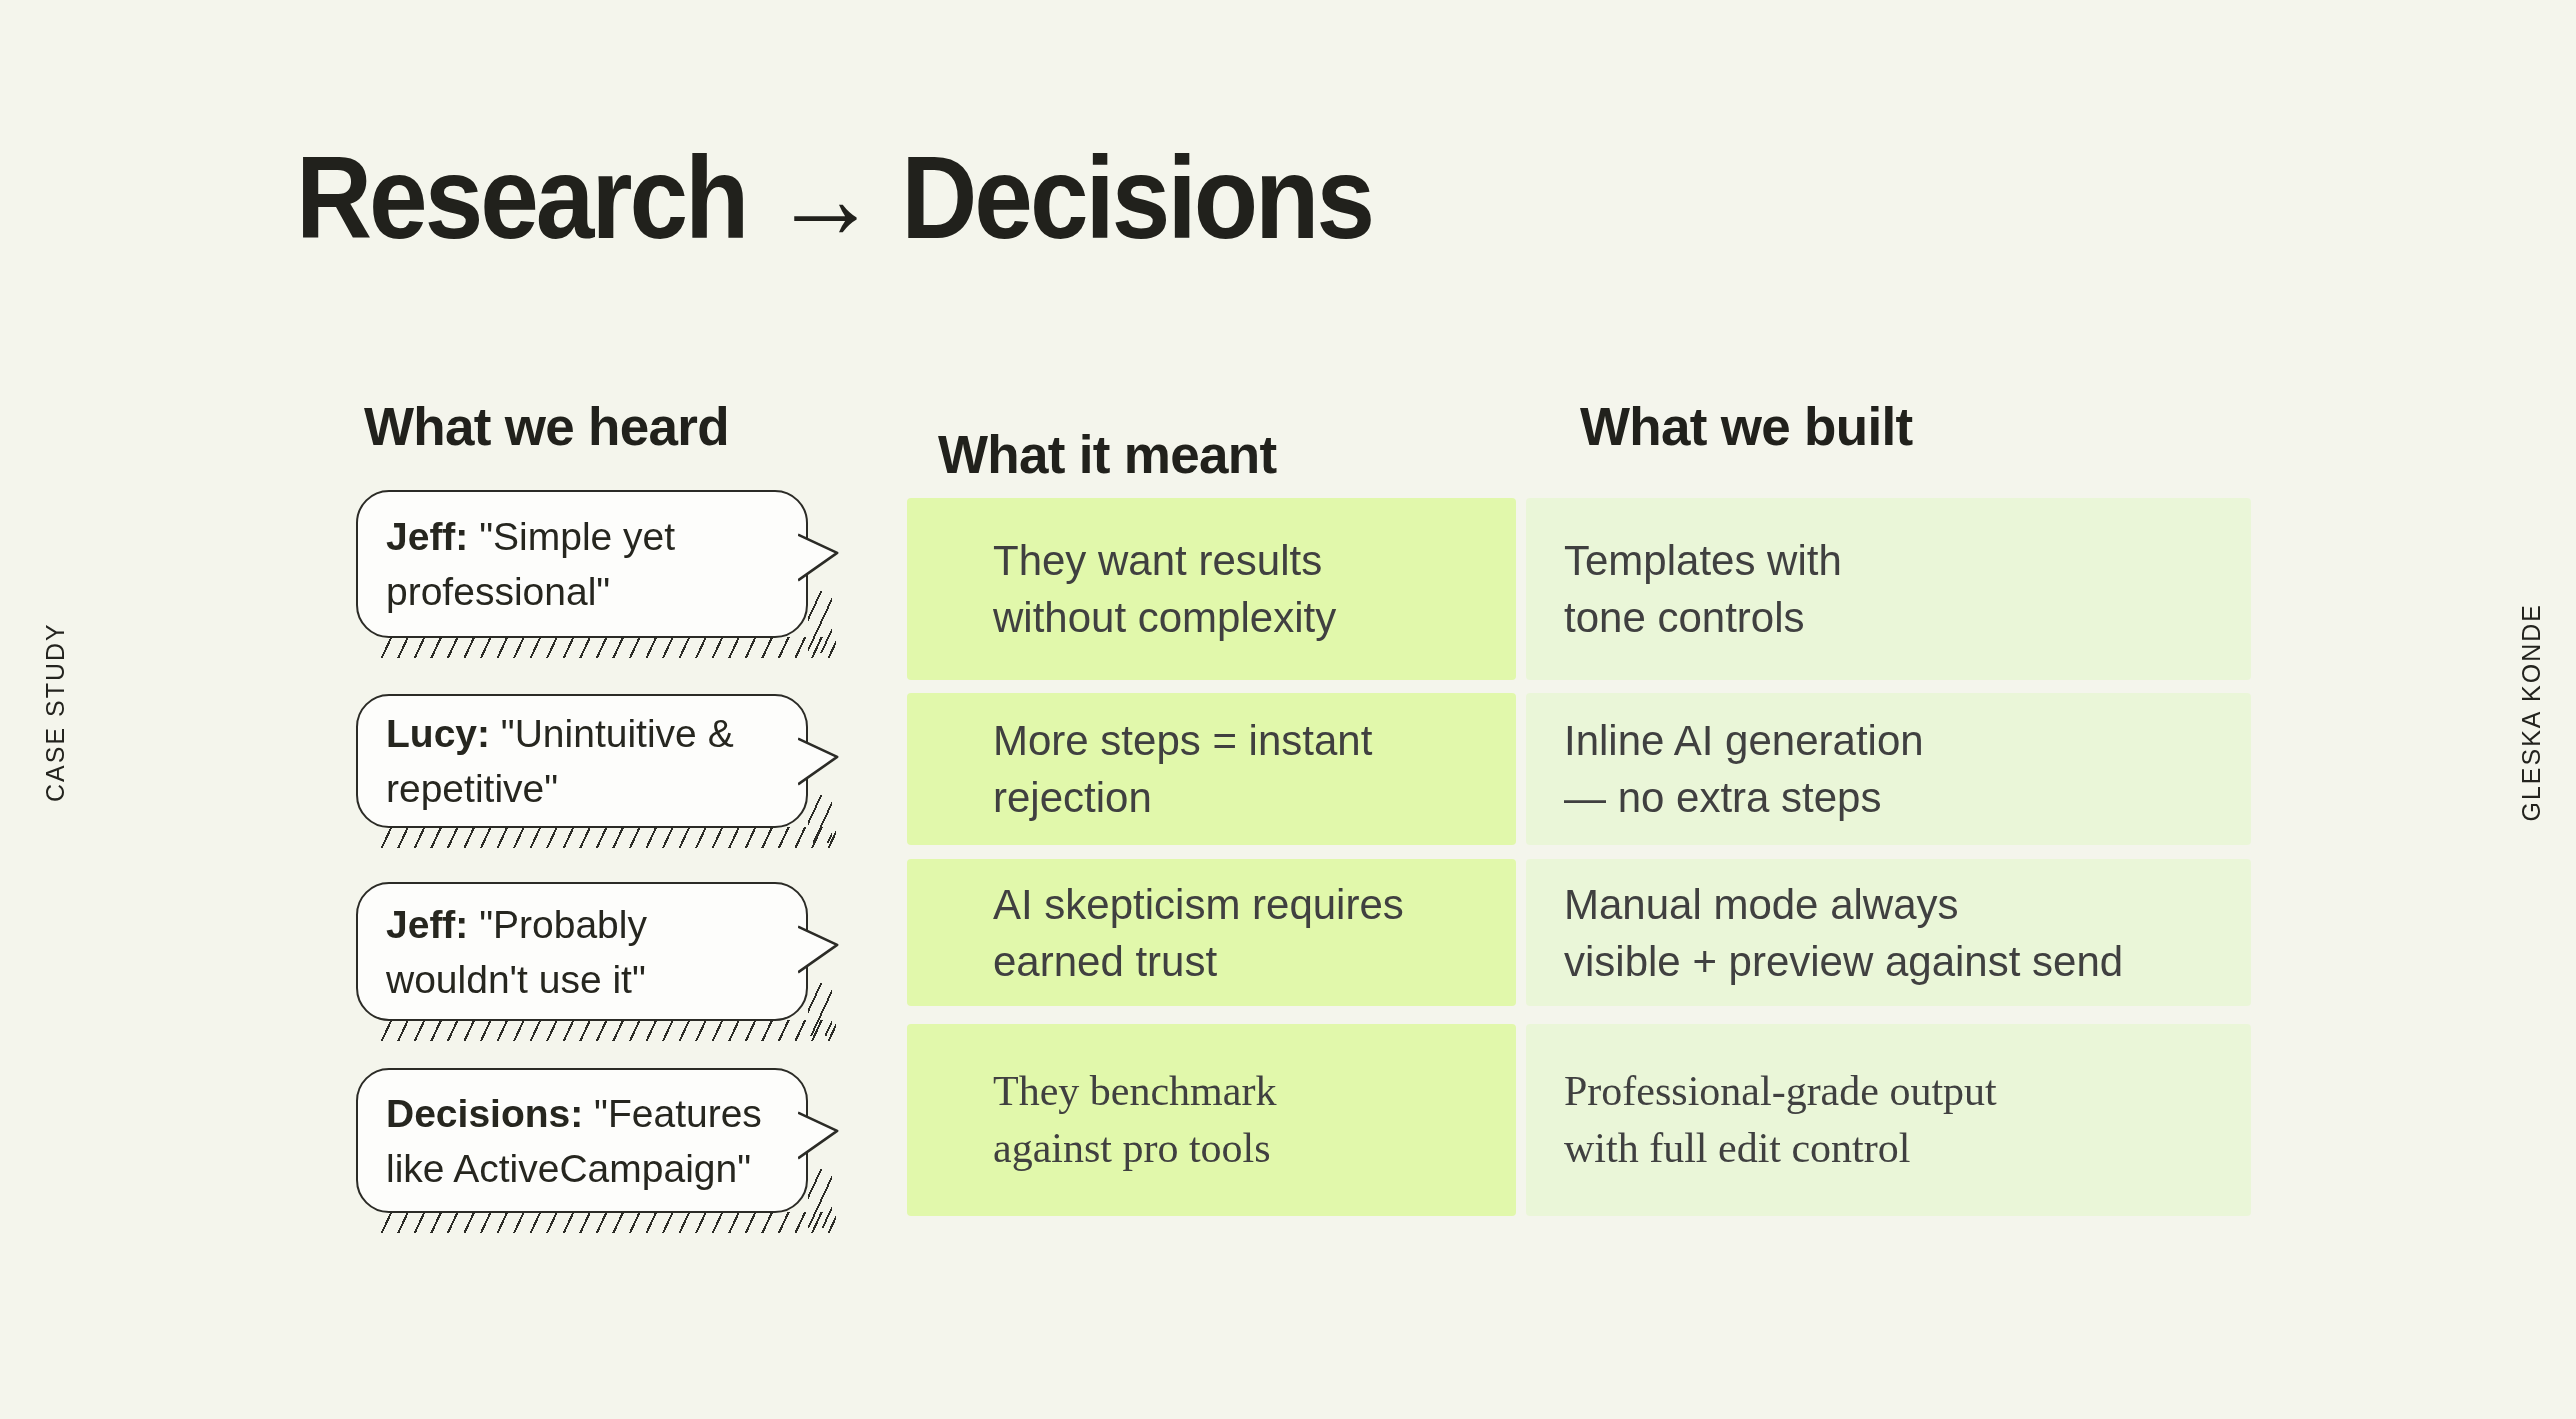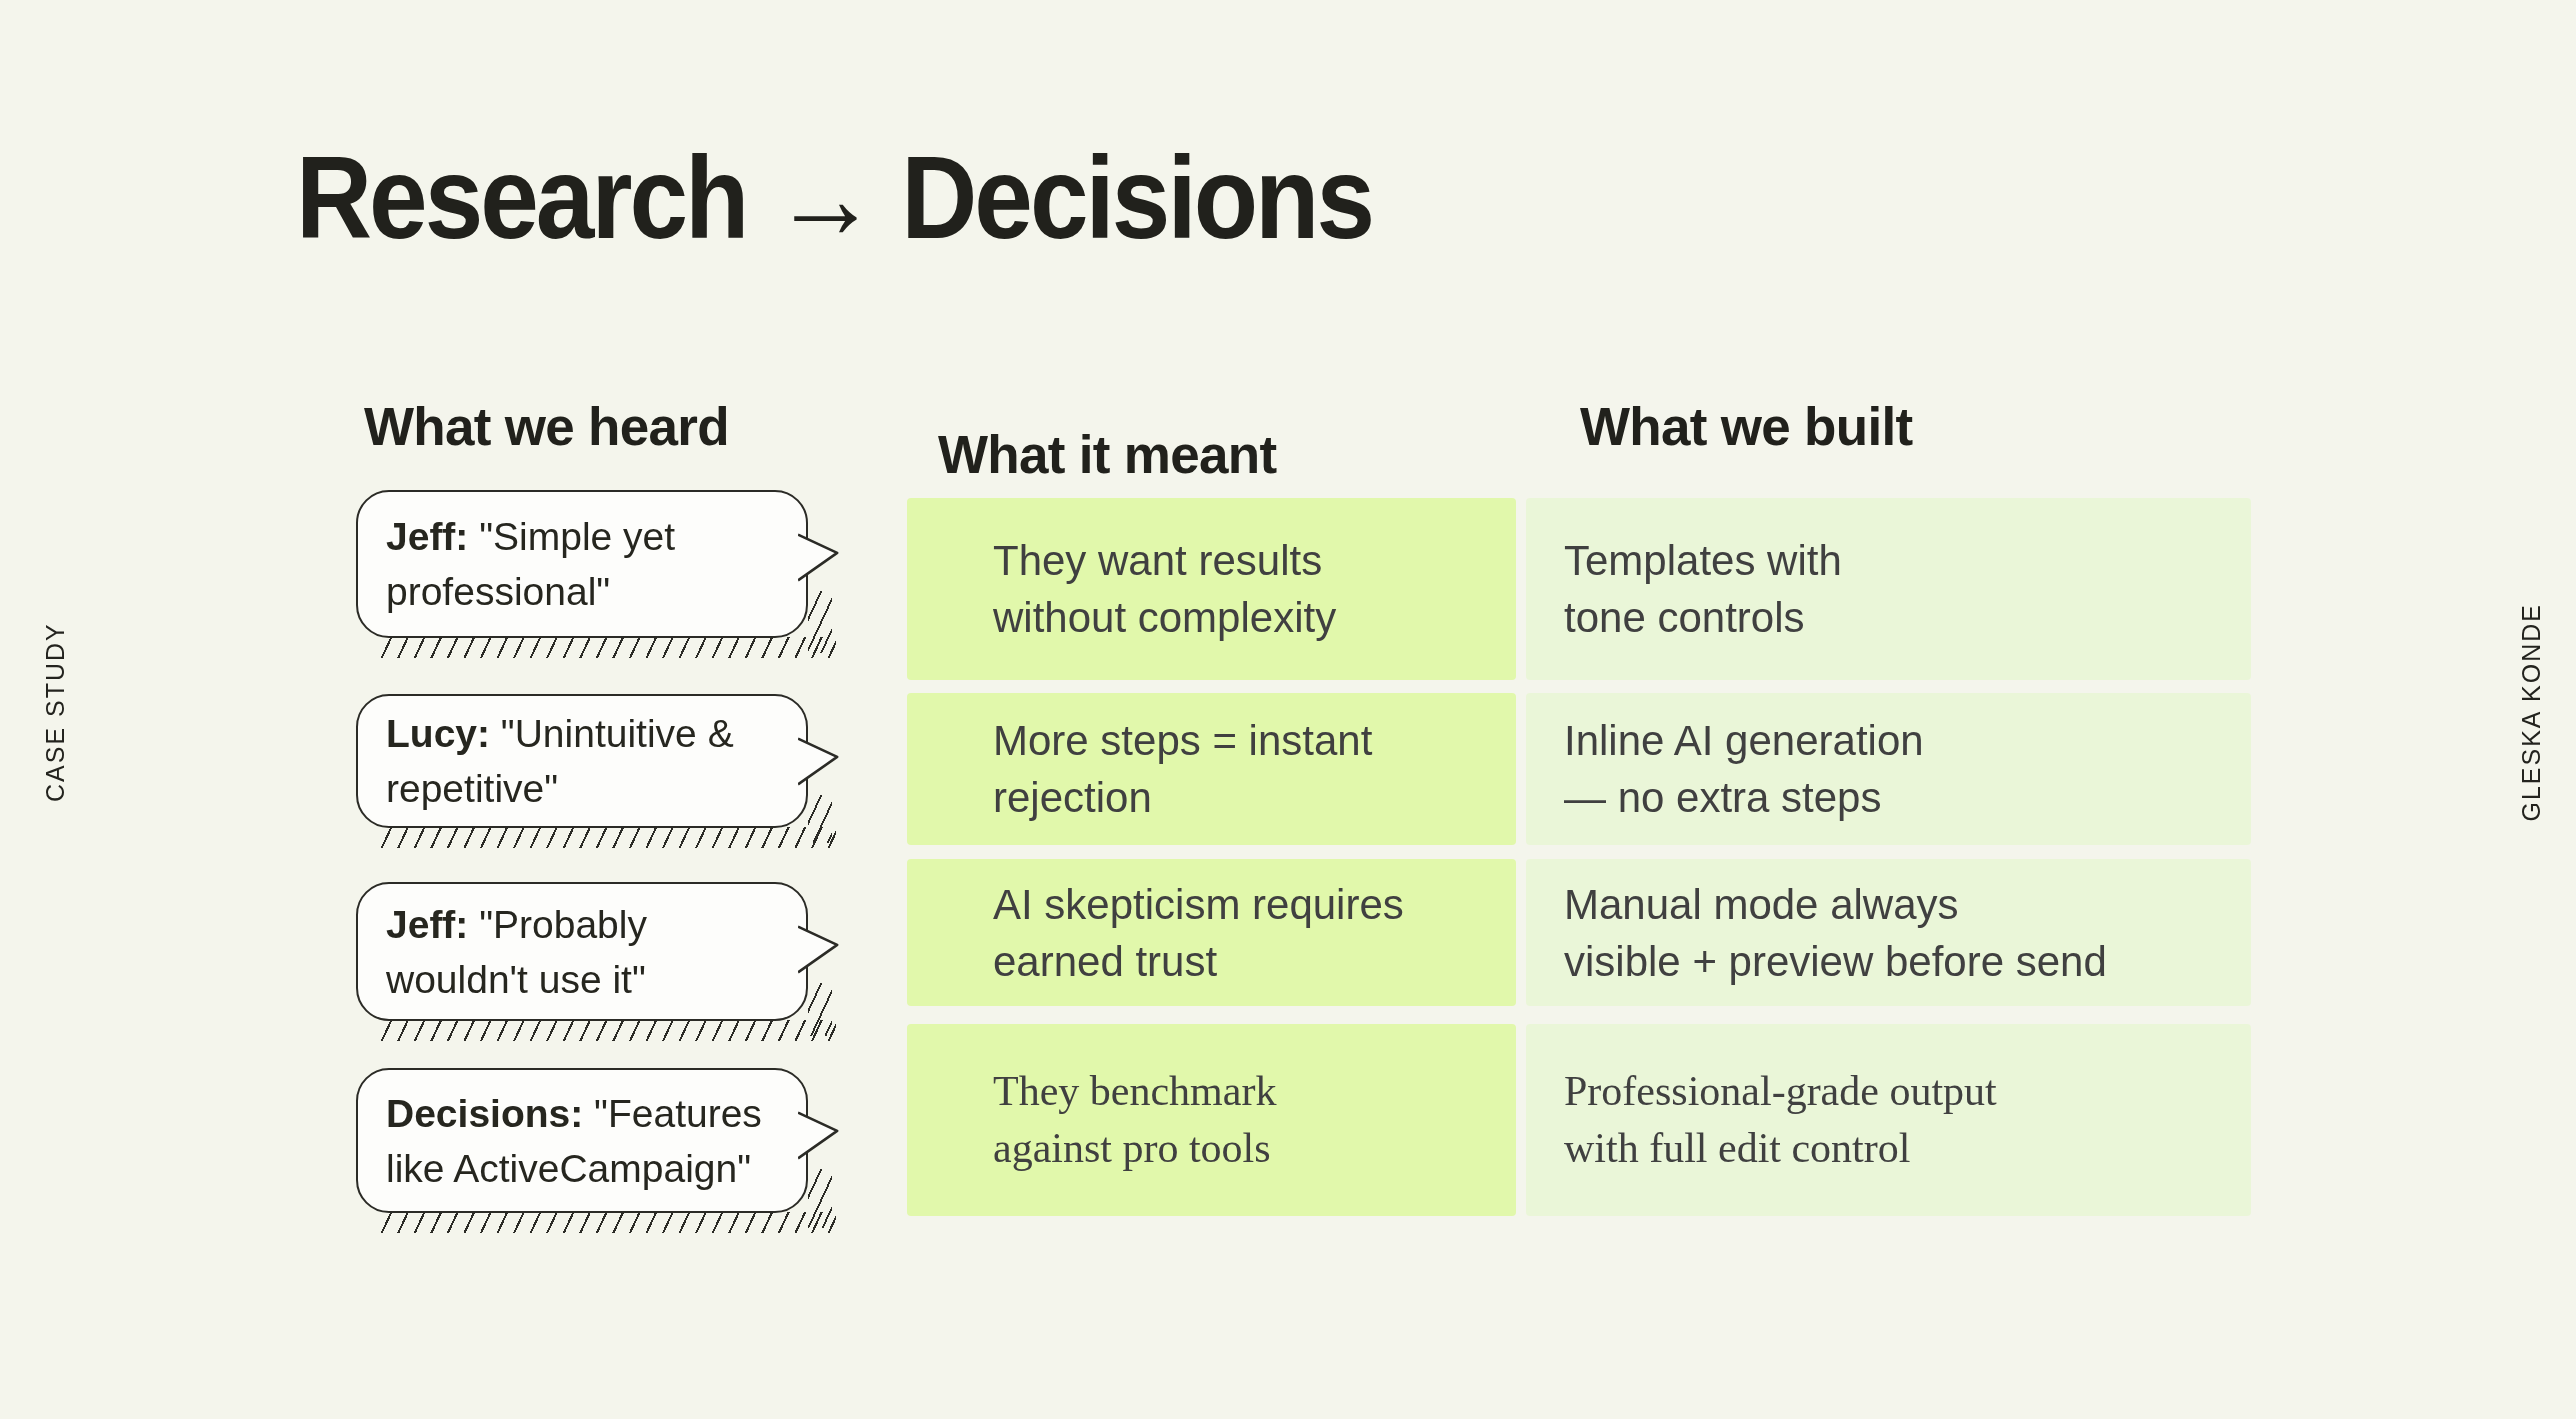--- a/index.html
+++ b/index.html
@@ -126,21 +126,21 @@
       </svg>
     <div class="hatch hatch-b"></div>
     <div class="hatch hatch-r"></div>
   </div>
   <div class="box meant r2">
     <span class="line">AI skepticism requires</span>
     <span class="line">earned trust</span>
   </div>
   <div class="box built r2">
     <span class="line">Manual mode always</span>
-    <span class="line">visible + preview before send</span>
+    <span class="line">visible + preview against send</span>
   </div>
 
   <div class="bubble b3">
     <p class="bubble-text"><b>Decisions:</b> <span>"Features</span><br><span>like ActiveCampaign"</span></p>
     <svg class="tail" viewBox="0 0 72 86">
         <path d="M0 8 L60 36 L0 78" fill="#fdfdfb" stroke="#2b2b26" stroke-width="4" stroke-linejoin="round"></path>
       </svg>
     <div class="hatch hatch-b"></div>
     <div class="hatch hatch-r"></div>
   </div>

